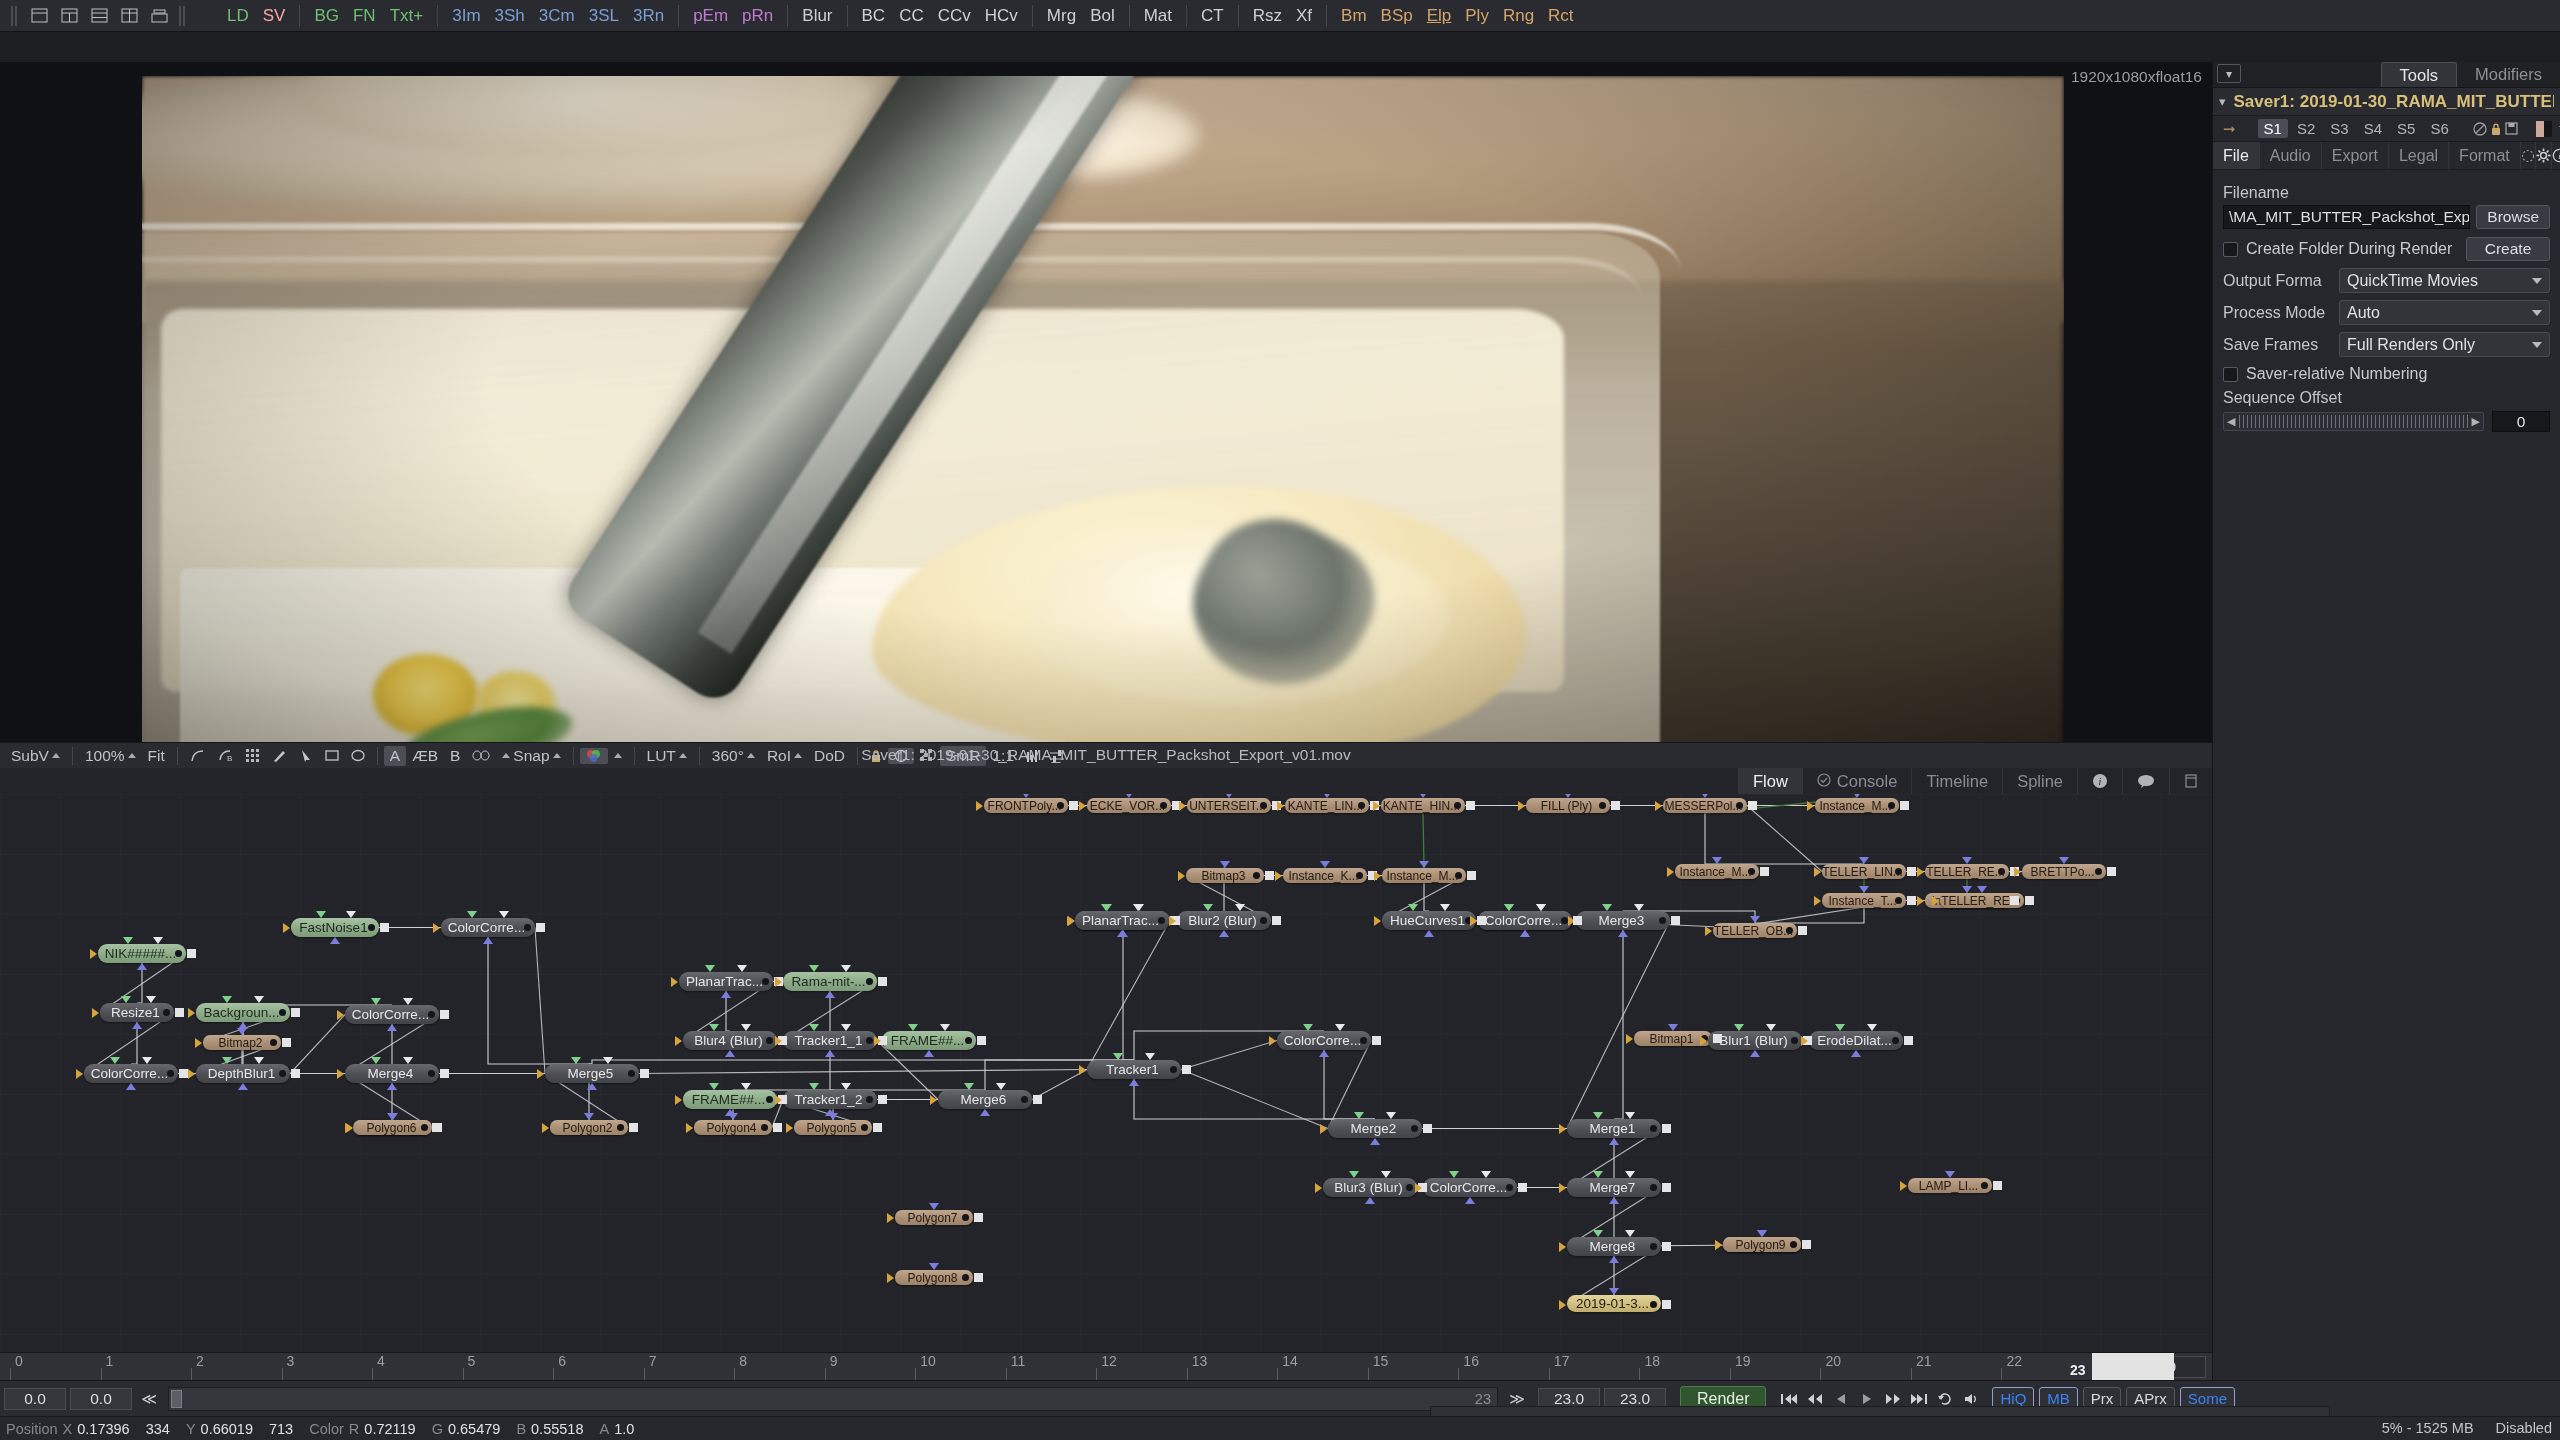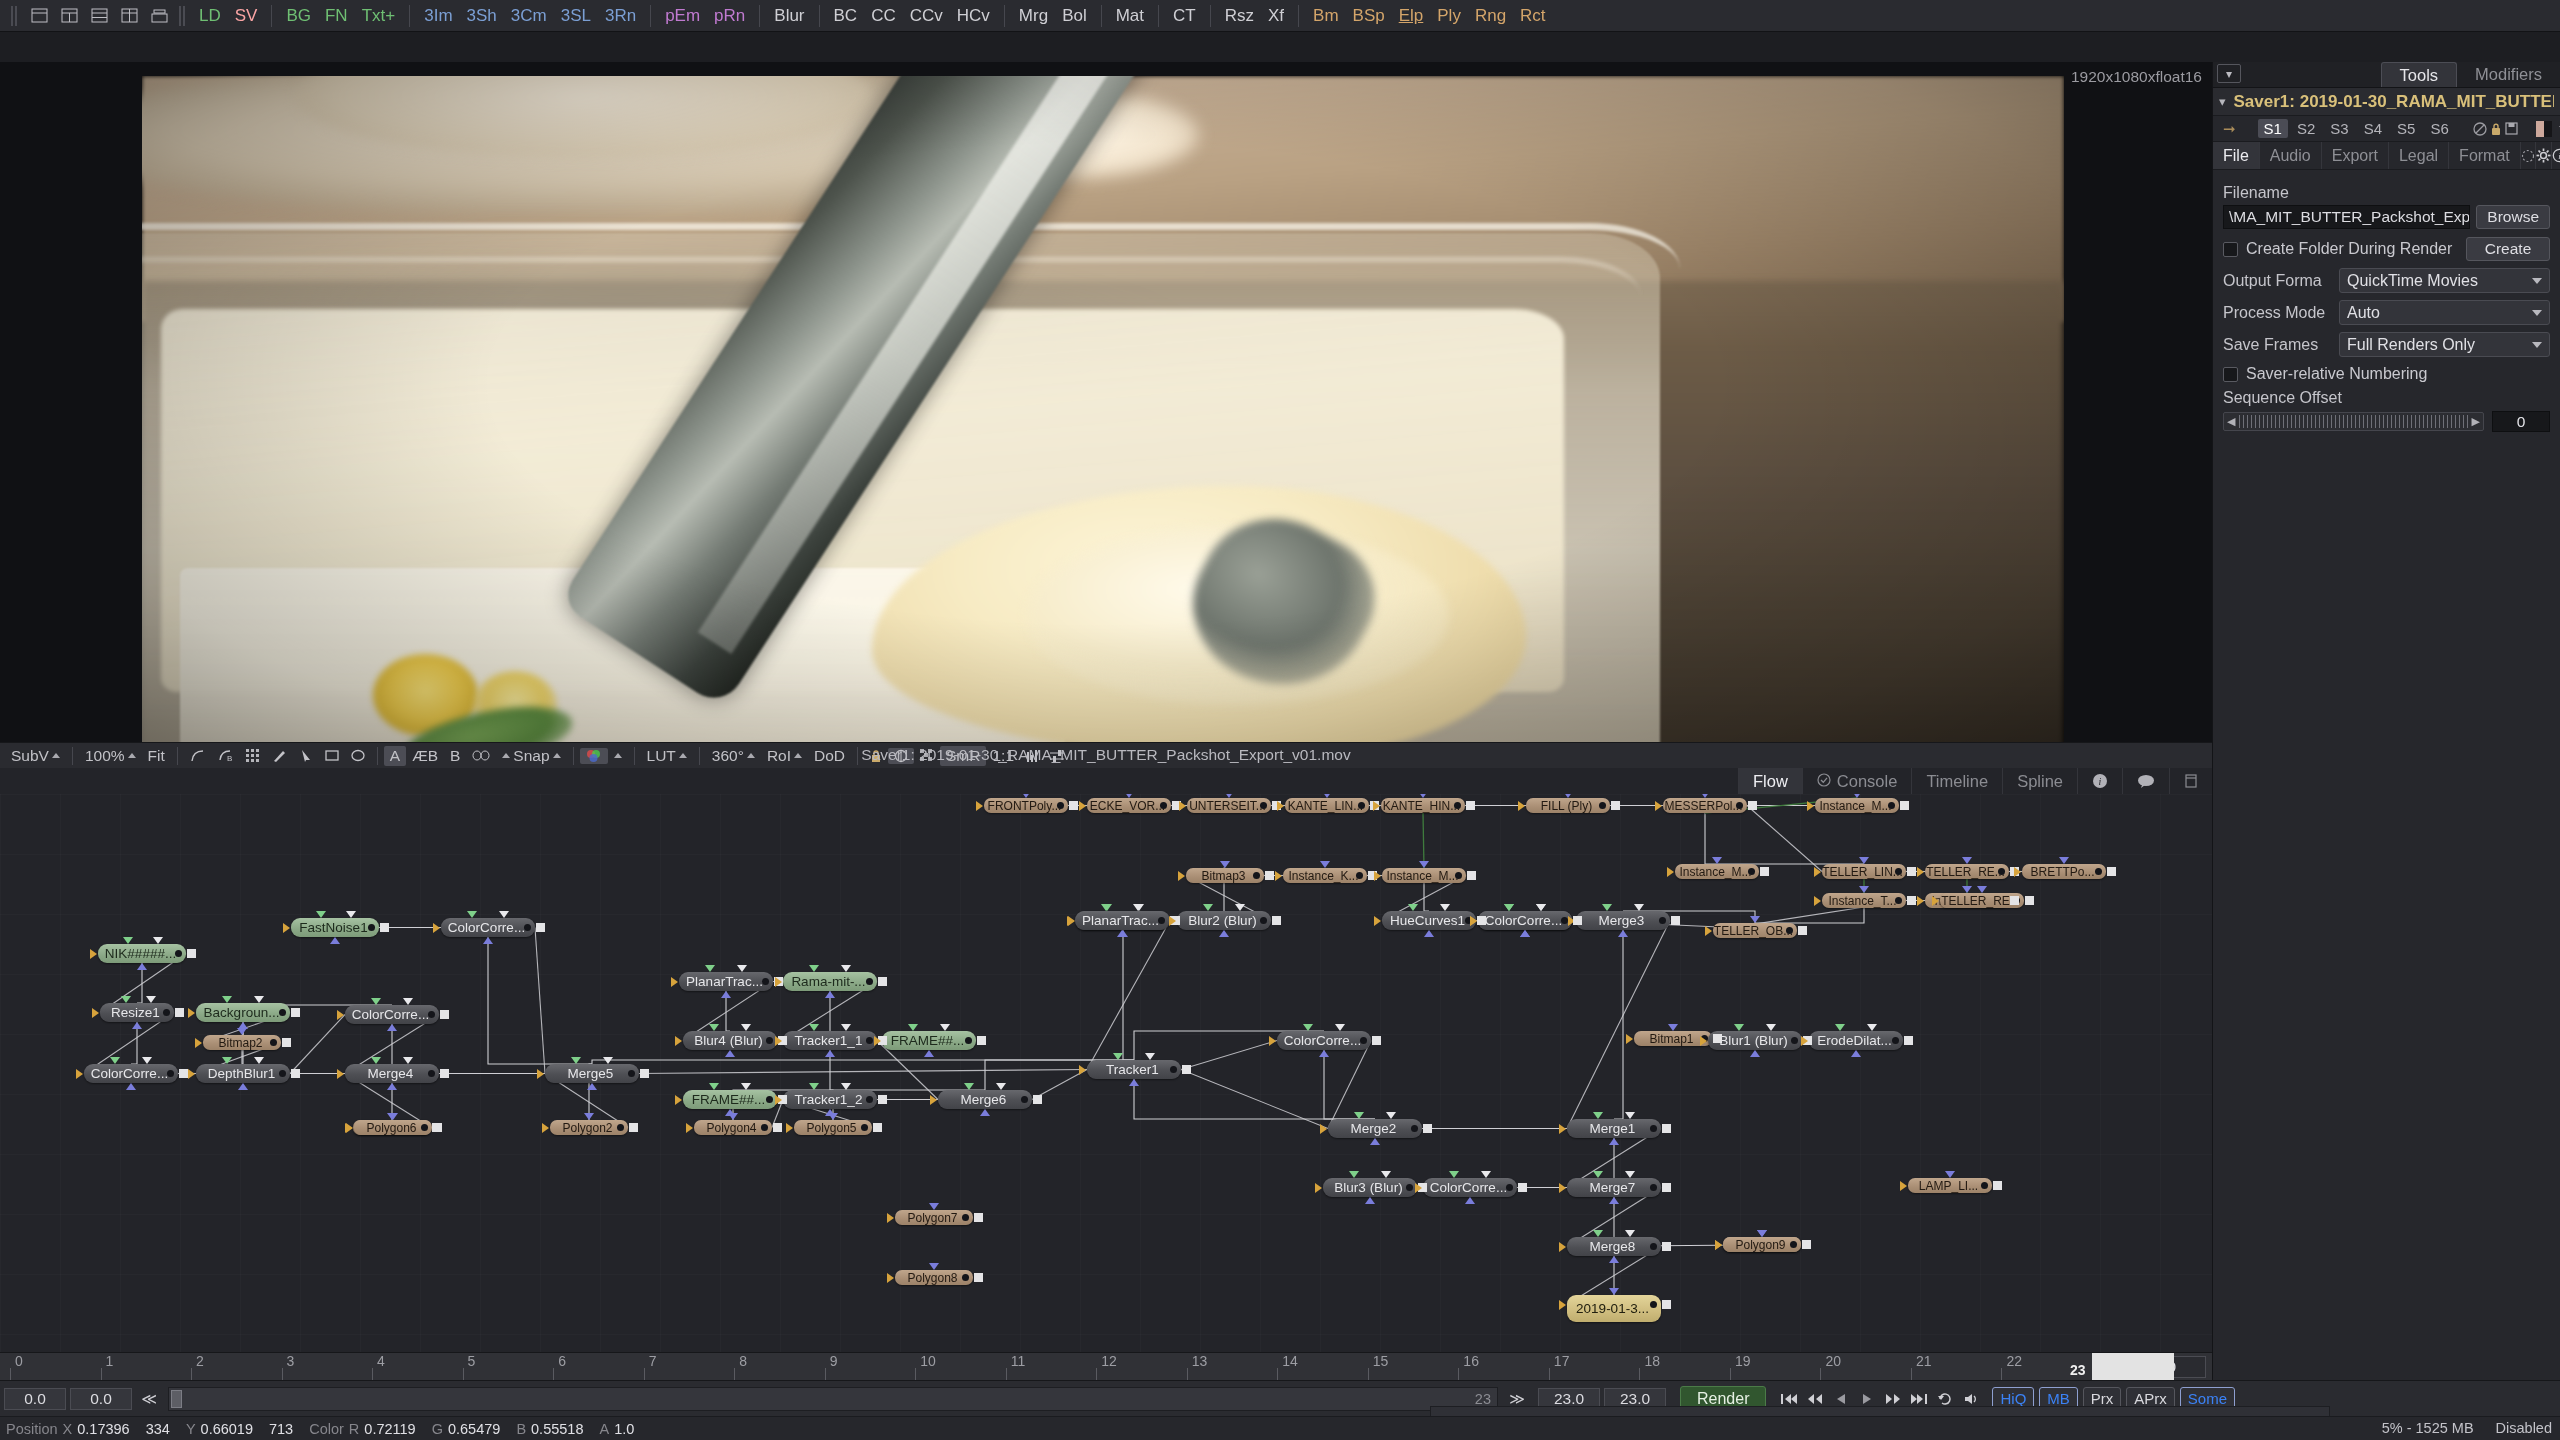--- a/index.html
+++ b/index.html
@@ -413,21 +413,21 @@
           <line x1="8.5" y1="1" x2="8.5" y2="14" stroke="#bfbfc5"></line>
         </svg>
     </div>
     <div class="tb-ico">
       <svg width="17" height="15">
           <rect x="3" y="2" width="11" height="3" fill="none" stroke="#bfbfc5"></rect>
           <rect x="1" y="6" width="15" height="8" fill="none" stroke="#bfbfc5"></rect>
         </svg>
     </div>
     <div class="tb-grip"></div>
-    <div id="tbBtns" style="display:flex;align-items:center;">
+    <div id="tbBtns" style="display:flex;align-items:center;margin-left:28px;">
         <div class="tb-btn" style="color: rgb(111, 191, 115);">LD</div>
         <div class="tb-btn" style="color: #fca5a5;">SV</div>
         <div class="tb-sep"></div>
         <div class="tb-btn" style="color: rgb(111, 191, 115);">BG</div>
         <div class="tb-btn" style="color: rgb(111, 191, 115);">FN</div>
         <div class="tb-btn" style="color: rgb(111, 191, 115);">Txt+</div>
         <div class="tb-sep"></div>
         <div class="tb-btn" style="color: rgb(123, 159, 212);">3Im</div>
         <div class="tb-btn" style="color: rgb(123, 159, 212);">3Sh</div>
         <div class="tb-btn" style="color: rgb(123, 159, 212);">3Cm</div>
@@ -1144,21 +1144,21 @@
             <i class="dot" style="top: 6px;"></i>
           </div>
           <div class="node tool" style="left: 1567px; top: 443px; width: 94px;">
             <span>Merge8</span>
             <i class="dot" style="top: 6px;"></i>
           </div>
           <div class="node poly" style="left: 1723px; top: 443px; width: 78px; height: 15px; border-radius: 7px;">
             <span>Polygon3</span>
             <i class="dot" style="top: 4px;"></i>
           </div>
-          <div class="node saver" style="left: 1567px; top: 501px; width: 94px; height: 27px;">
+          <div class="node saver" style="left: 1567px; top: 501px; width: 94px; height: 17px;">
             <span>2019-01-3...</span>
             <i class="dot" style="top: 6px;"></i>
           </div>
           <div class="node poly" style="left: 354px; top: 326px; width: 78px; height: 15px; border-radius: 7px;">
             <span>Polygon6</span>
             <i class="dot" style="top: 4px;"></i>
           </div>
           <div class="node poly" style="left: 895px; top: 416px; width: 78px; height: 15px; border-radius: 7px;">
             <span>Polygon7</span>
             <i class="dot" style="top: 4px;"></i>

